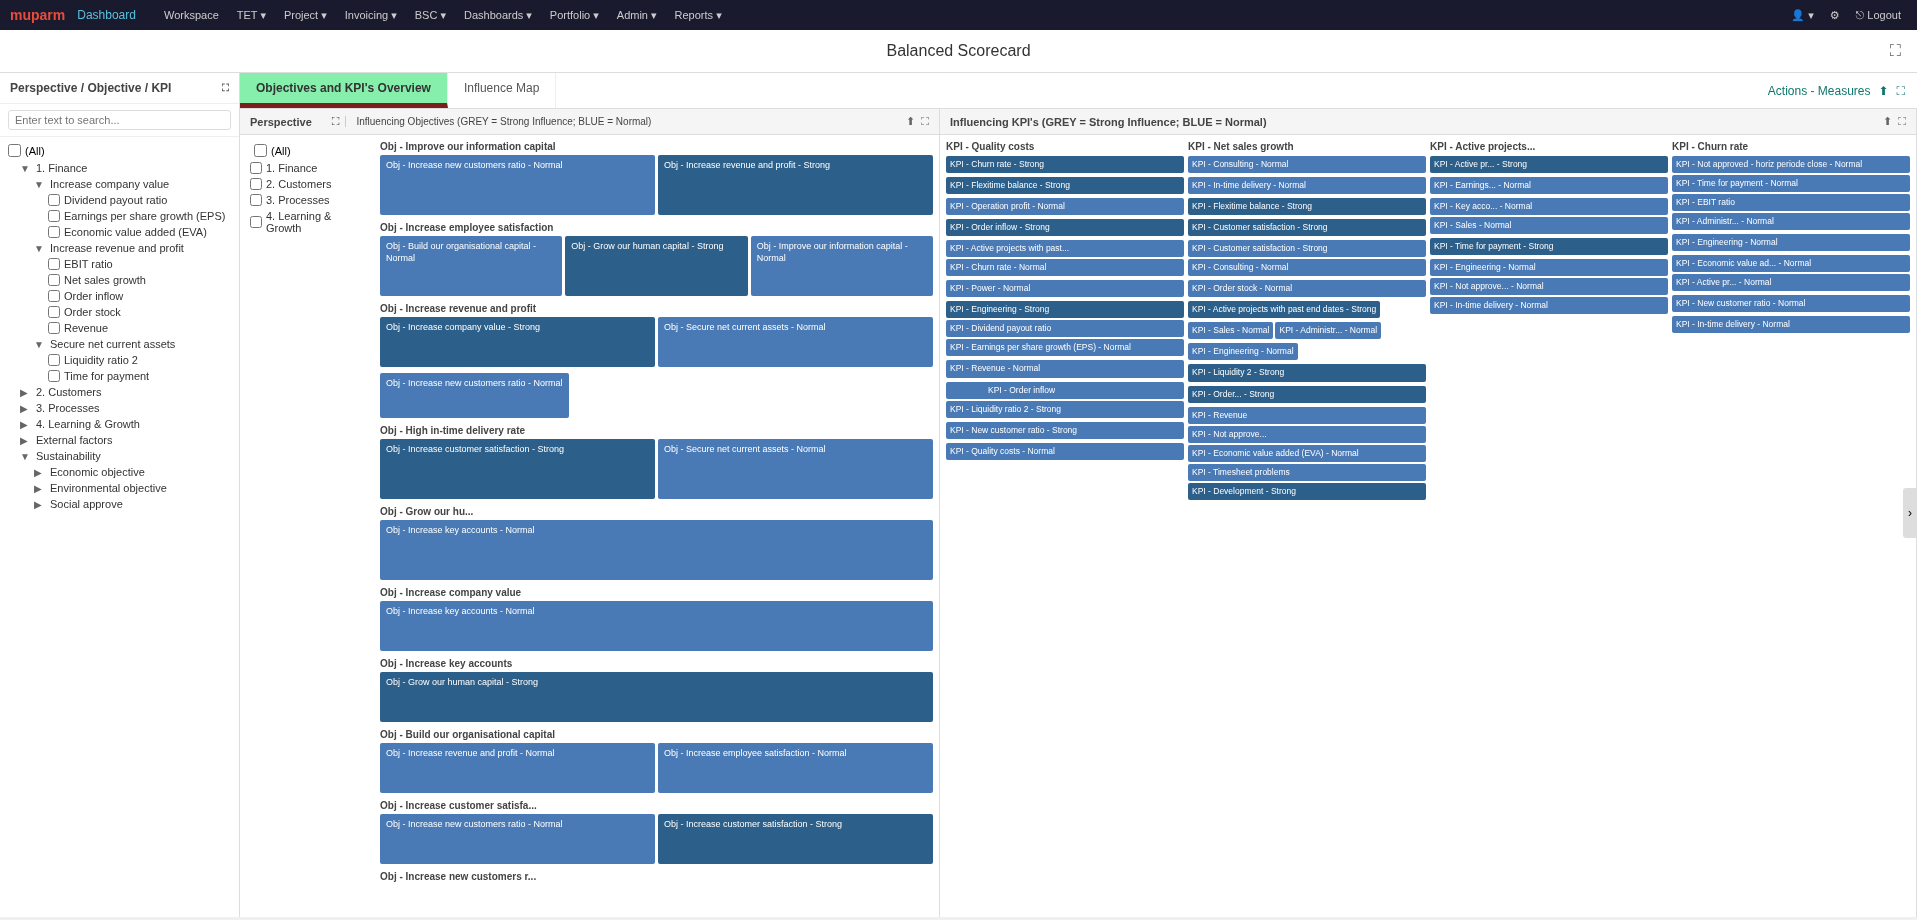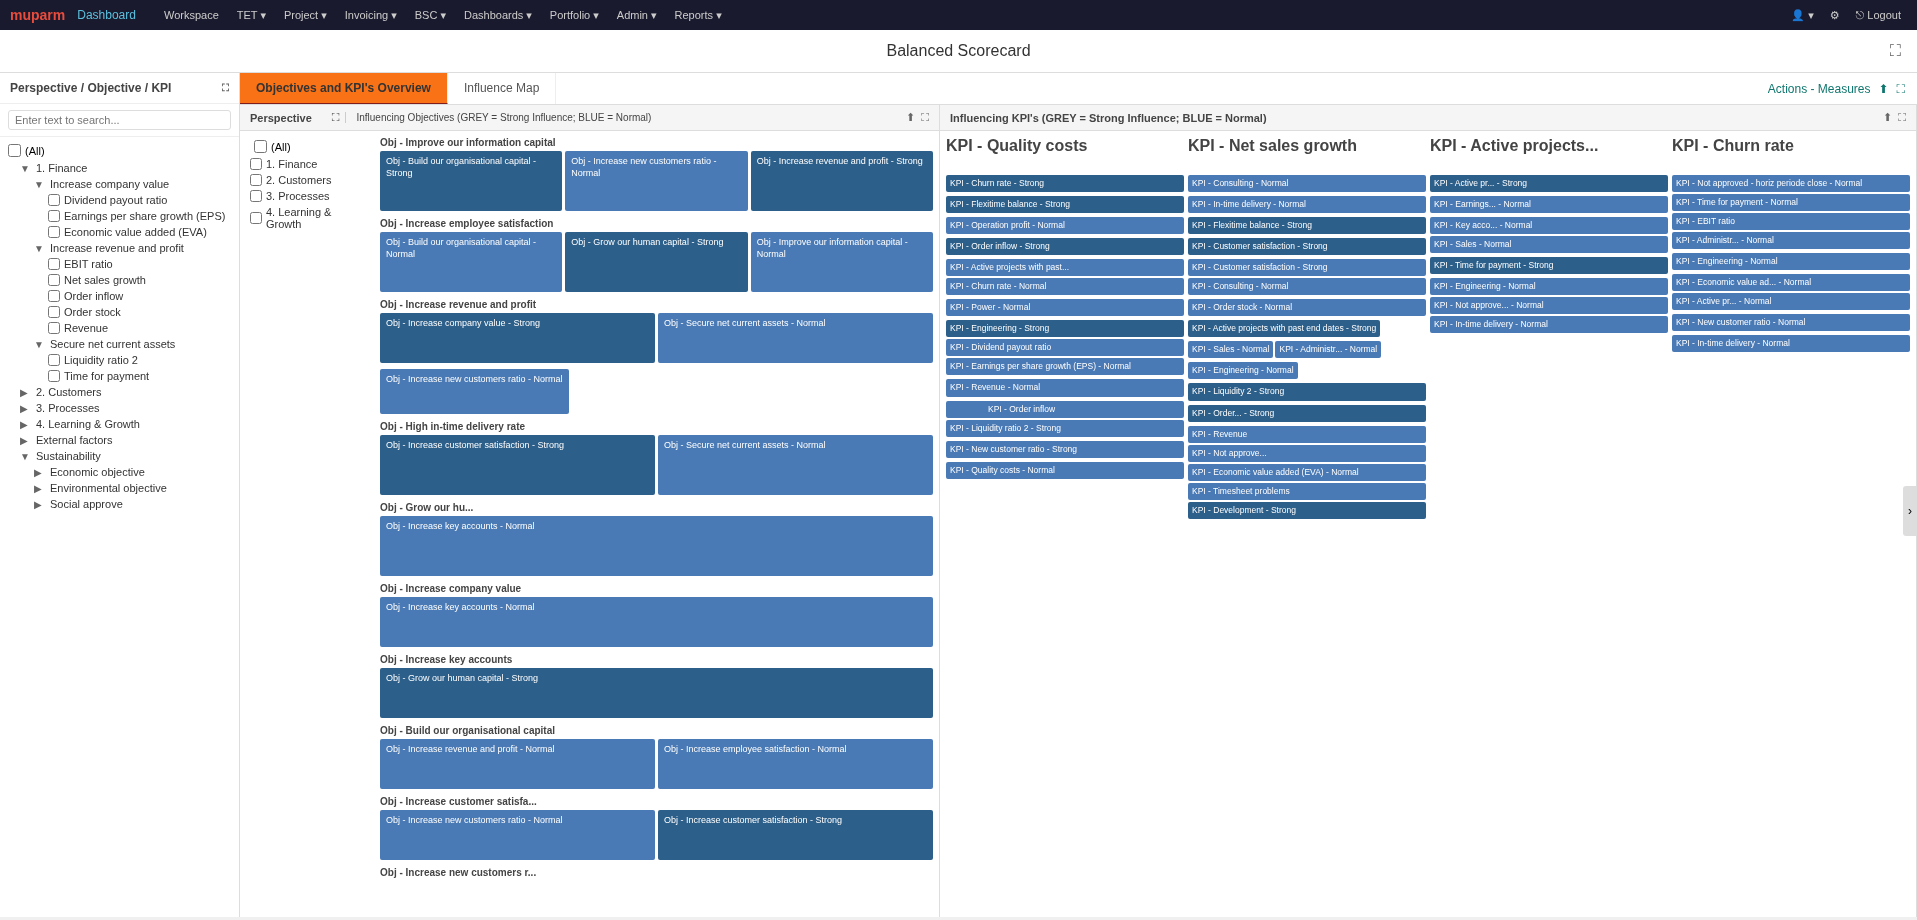--- a/index.html
+++ b/index.html
@@ -117,24 +117,24 @@
       border-bottom: 1px solid #ddd;
     }
     .tab {
       padding: 8px 16px;
       font-size: 12px;
       cursor: pointer;
       color: #555;
       border-right: 1px solid #eee;
     }
     .tab.active {
-      background: #f97316;
+      background: #86efac;
       color: #333;
       font-weight: bold;
-      border-bottom: 1px solid #7f1d1d;
+      border-bottom: 5px solid #7f1d1d;
     }
     .tab-actions {
       margin-left: auto;
       padding: 6px 12px;
       font-size: 12px;
       color: #0f766e;
       display: flex;
       align-items: center;
       gap: 8px;
     }
@@ -194,24 +194,24 @@
     }
     .obj-big-card.dark { background: #2c5f8a; }
 
     
     ::-webkit-scrollbar { width: 6px; height: 6px; }
     ::-webkit-scrollbar-track { background: #f1f1f1; }
     ::-webkit-scrollbar-thumb { background: #ccc; border-radius: 3px; }
 
     .sidebar-expand { cursor: pointer; color: #666; font-size: 10px; }
     .kpi-col-title {
-      font-size: 16px;
+      font-size: 10px;
       font-weight: bold;
       color: #444;
-      margin-bottom: 20px;
+      margin-bottom: 4px;
     }
     .kpi-small-card {
       background: #5b8fc9;
       color: #fff;
       font-size: 8.5px;
       padding: 3px 4px;
       border-radius: 2px;
       margin-bottom: 2px;
       cursor: pointer;
       line-height: 1.3;
@@ -427,21 +427,20 @@
               <input type="checkbox" style="">
               <span>4. Learning &amp; Growth</span>
             </div>
           </div>
 
           <div style="flex:1; display:flex; flex-direction:column; gap:4px; overflow-y:auto;">
 
             <div>
               <div style="font-size:10px; font-weight:bold; color:#444; margin-bottom:3px;">Obj - Improve our information capital</div>
               <div style="display:flex; gap:3px;">
-                <div class="obj-big-card dark" style="flex:1; min-height:60px;">Obj - Build our organisational capital - Strong</div>
                 <div class="obj-big-card medium" style="flex:1; min-height:60px;">Obj - Increase new customers ratio - Normal</div>
                 <div class="obj-big-card dark" style="flex:1; min-height:60px;">Obj - Increase revenue and profit - Strong</div>
               </div>
             </div>
 
             <div>
               <div style="font-size:10px; font-weight:bold; color:#444; margin-bottom:3px;">Obj - Increase employee satisfaction</div>
               <div style="display:flex; gap:3px;">
                 <div class="obj-big-card medium" style="flex:1; min-height:60px;">Obj - Build our organisational capital - Normal</div>
                 <div class="obj-big-card dark" style="flex:1; min-height:60px;">Obj - Grow our human capital - Strong</div>

